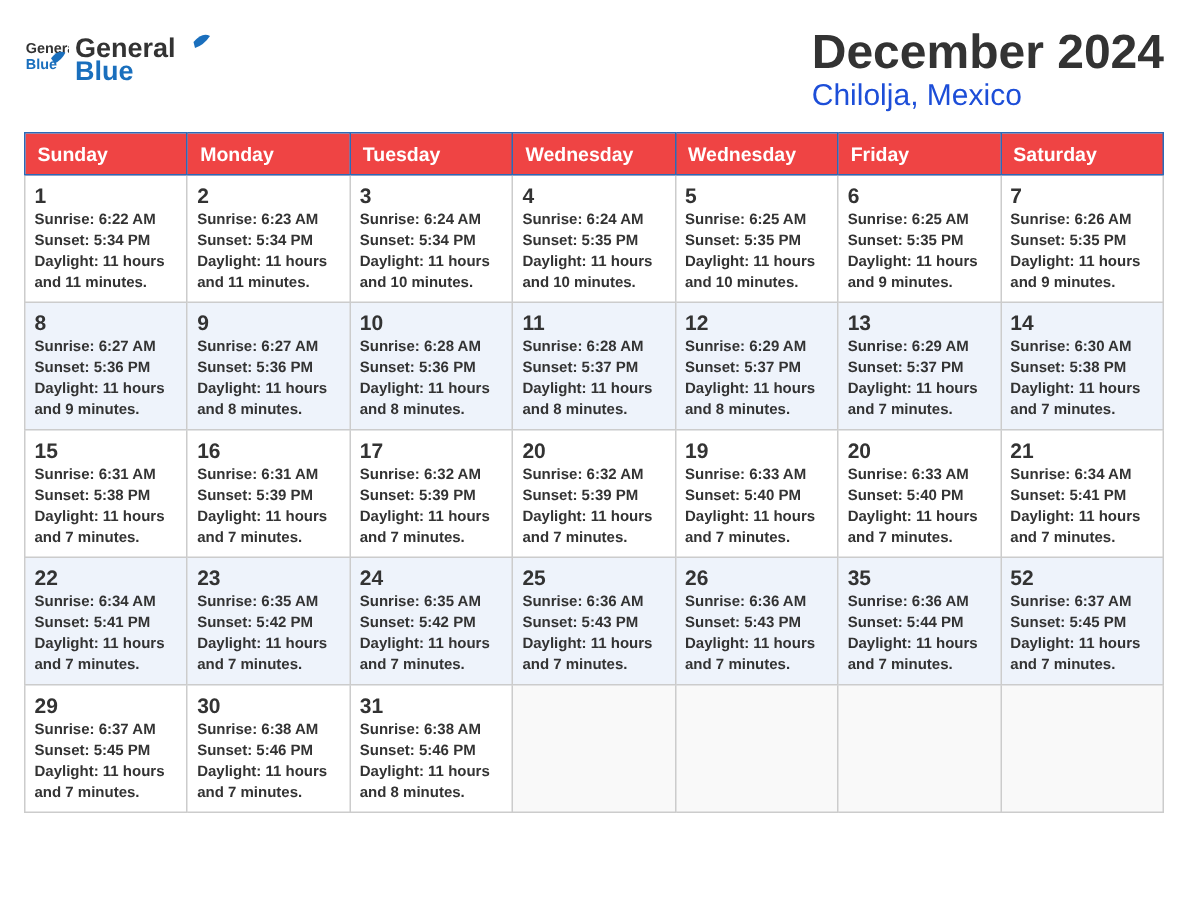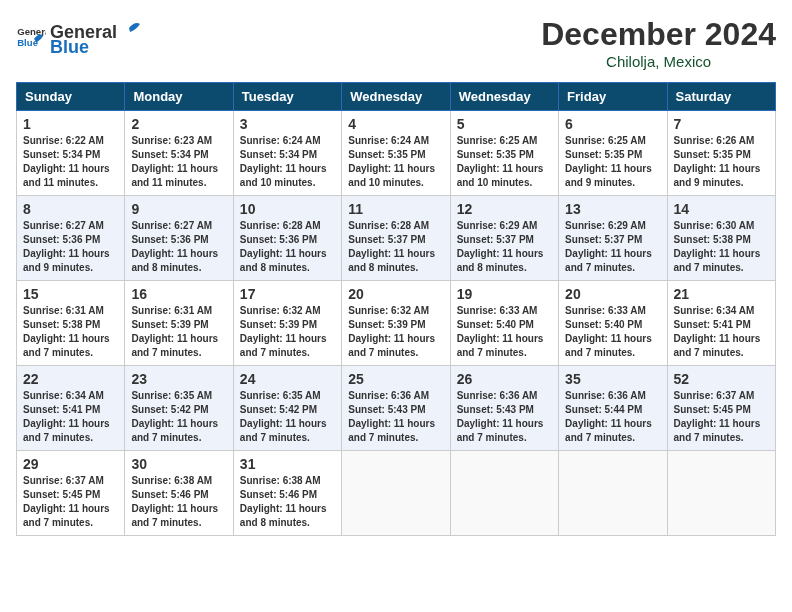--- a/index.html
+++ b/index.html
@@ -19,38 +19,38 @@
     .logo {
       display: flex;
       align-items: center;
       gap: 4px;
     }
     .logo-icon {
       width: 30px;
       height: 30px;
     }
     .title-area {
-      text-align: center;
+      text-align: left;
     }
     .month-title {
       font-size: 32px;
       font-weight: bold;
       color: #333;
     }
     .location {
-      font-size: 15px;
-      color: #14532d;
+      font-size: 20px;
+      color: #1d4ed8;
     }
     .calendar {
       width: 100%;
       border-collapse: collapse;
       border: 1px solid #ccc;
     }
     .calendar th {
-      background: #0c4a6e;
+      background: #ef4444;
       color: #fff;
       font-size: 13px;
       font-weight: bold;
       padding: 6px 8px;
       text-align: left;
       border: 1px solid #2a6ab8;
     }
     .calendar td {
       border: 1px solid #ccc;
       vertical-align: top;

